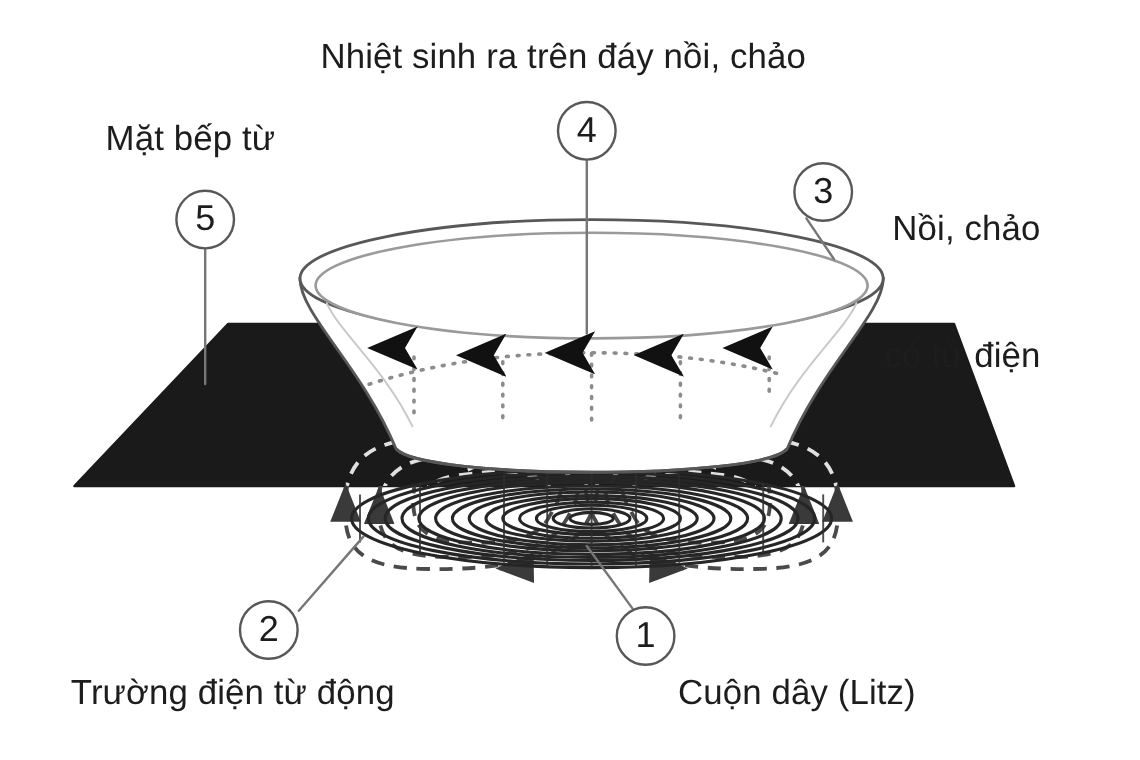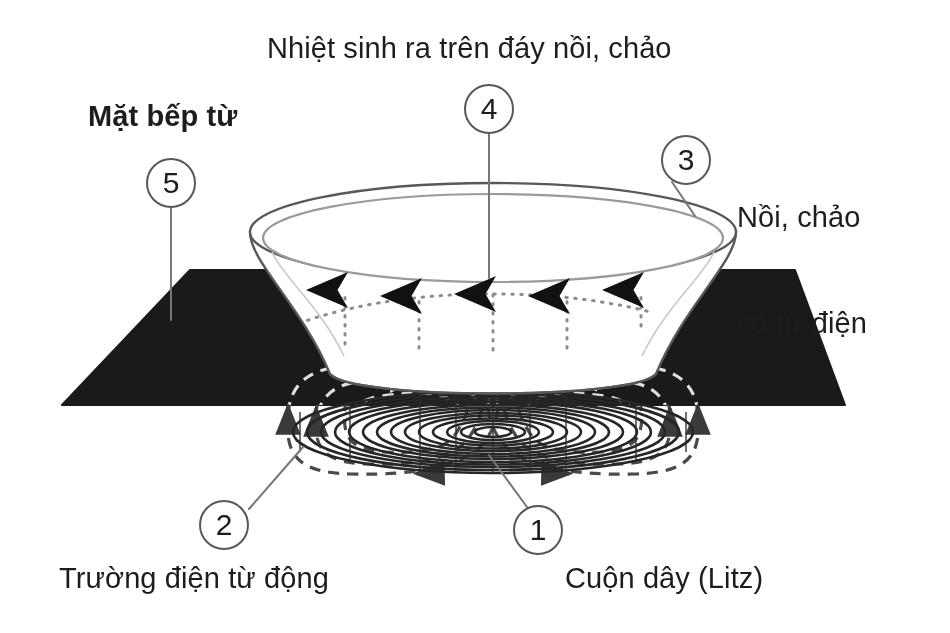--- a/index.html
+++ b/index.html
@@ -10,39 +10,40 @@
   }
   body {
     font-family: "Liberation Sans", sans-serif;
   }
   #stage {
     position: relative;
     width: 950px;
     height: 607px;
     background: #ffffff;
     overflow: hidden;
+    text-align: right;
   }
   #stage svg {
     position: absolute;
     left: 0;
     top: 0;
   }
   .label-text {
     position: absolute;
     color: #1d1d1d;
     font-family: "Liberation Sans", sans-serif;
     font-size: 29px;
     line-height: 1.22;
     letter-spacing: 0.1px;
     white-space: pre;
     user-select: none;
   }
   #label-title    { left: 267px; top: 31px;  }
-  #label-surface  { left: 88px;  top: 99px; font-weight: bold;  }
-  #label-pot      { left: 737px; top: 129px; }
+  #label-surface  { left: 88px;  top: 99px;  }
+  #label-pot      { left: 737px; top: 103px; }
   #label-field    { left: 59px;  top: 561px; }
   #label-coil     { left: 565px; top: 561px; }
 
   .callout-num {
     position: absolute;
     width: 50px;
     height: 50px;
     border-radius: 50%;
     border: 2px solid #58585a;
     background: #ffffff;

